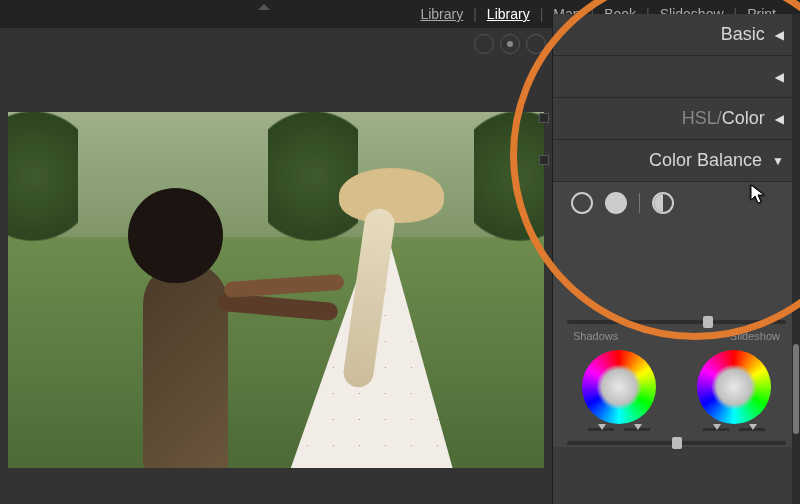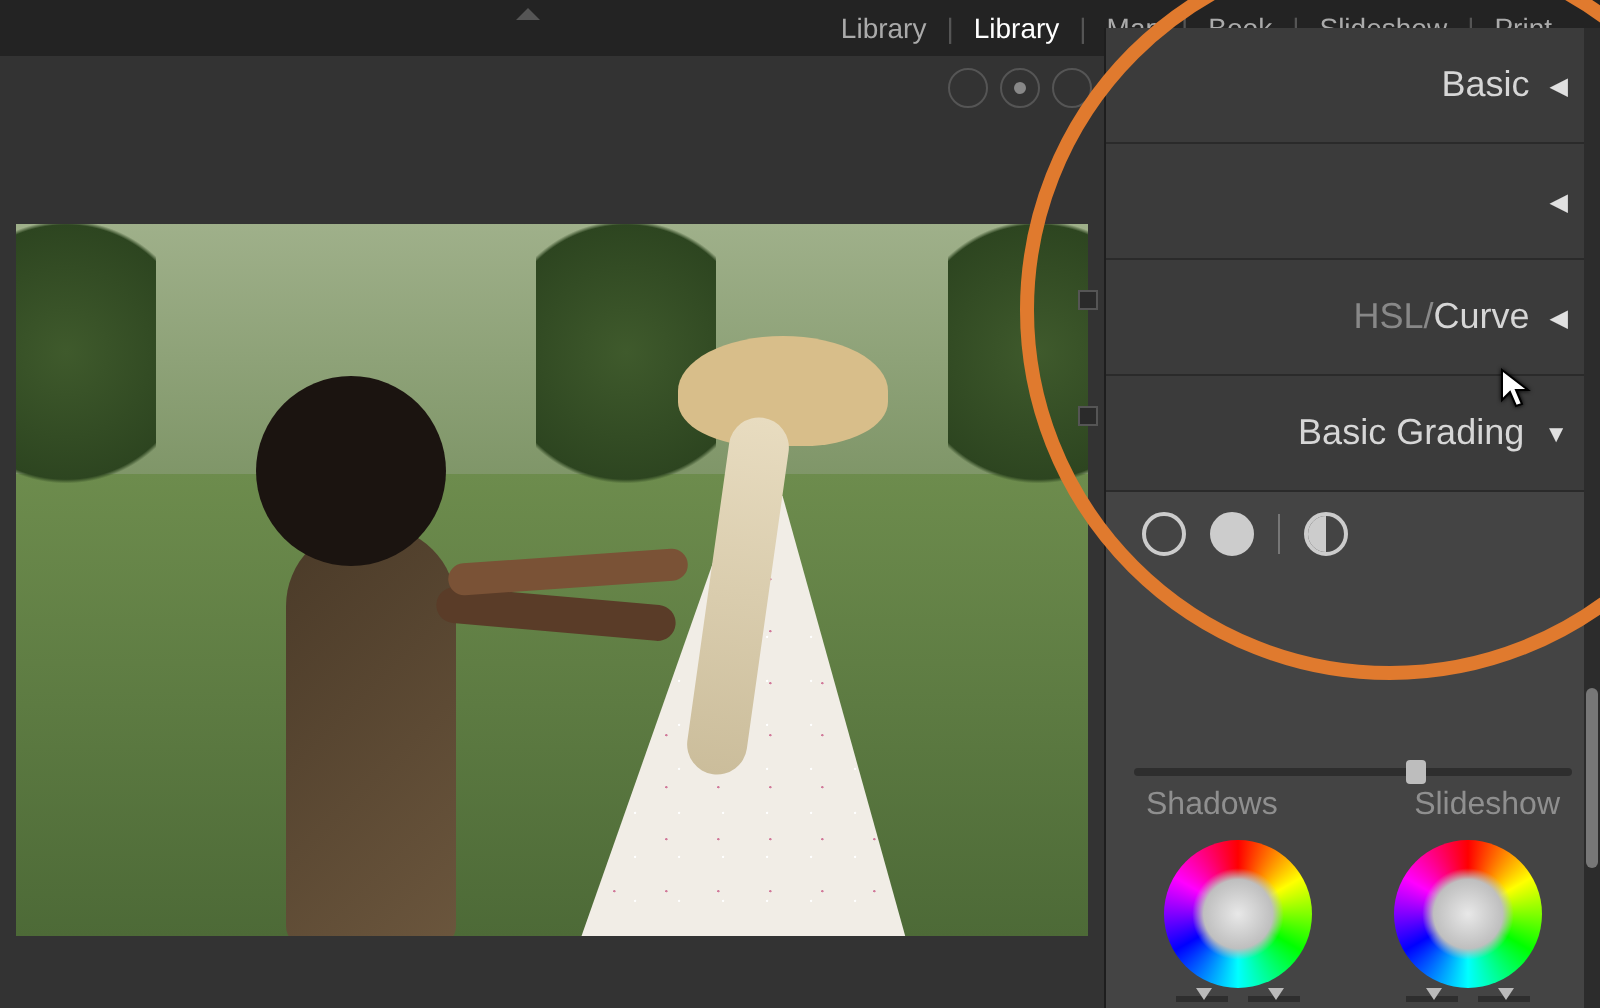--- a/index.html
+++ b/index.html
@@ -1,21 +1,21 @@
 <!DOCTYPE html>
 <html><head>
 <meta charset="utf-8">
 <style>
   * { box-sizing: border-box; margin: 0; padding: 0; }
   html, body { width: 800px; height: 504px; overflow: hidden; font-family: "Segoe UI", Arial, sans-serif; background:#2a2a2a; color:#ccc; }
   .app { width:800px; height:504px; background:#333333; position:relative; }
 
   
   .top-nav { position:absolute; top:0; left:0; right:0; height:28px; background:#232323; display:flex; align-items:center; justify-content:flex-end; padding-right:20px; font-size:14px; color:#aaa; }
-  .top-nav .mod { padding:0 4px; cursor:pointer; }
+  .top-nav .mod { padding:0 4px; cursor:pointer;text-decoration:underline; }
   .top-nav .sep { color:#555; padding:0 6px; }
   .top-nav .active { color:#fff; }
   .triangle-up { position:absolute; left:258px; top:4px; width:0;height:0;border-left:6px solid transparent;border-right:6px solid transparent;border-bottom:6px solid #555; }
 
   
   .tool-strip { position:absolute; top:28px; left:0; width:552px; height:80px; background:#333; }
   .mask-icons { position:absolute; right:0; top:6px; display:flex; gap:6px; align-items:center; padding-right:6px;}
   .mask-icon { width:20px; height:20px; border:1px solid #555; border-radius:50%; }
   .mask-icon.dot::after{content:"";display:block;width:6px;height:6px;border-radius:50%;background:#888;margin:6px auto;}
   .divider { position:absolute; top:31px; left:0; width:552px; height:1px; background:#1b1b1b; }
@@ -33,37 +33,37 @@
   .p1-body{position:absolute;top:95px;left:45px;width:85px;height:210px;background:linear-gradient(135deg,#4a3a28,#6b563d);border-radius:40px 40px 10px 10px;}
   .p1-arm{position:absolute;top:130px;left:120px;width:120px;height:18px;background:#5a3c28;border-radius:10px;transform:rotate(5deg);}
   .person2{position:absolute;right:95px;bottom:0;width:165px;height:310px;}
   .p2-hat{position:absolute;top:10px;left:55px;width:105px;height:55px;border-radius:50% 50% 40% 40%;background:#d8be8a;}
   .p2-hair{position:absolute;top:50px;left:70px;width:30px;height:180px;background:linear-gradient(#e8dcc0,#cbbd9b);border-radius:20px;transform:rotate(8deg);}
   .p2-dress{position:absolute;top:90px;left:5px;width:165px;height:225px;background:radial-gradient(circle at 30% 20%, #fff 0 2%, transparent 3%) 0 0/22px 22px, radial-gradient(circle at 70% 60%, #d17a9a 0 2%, transparent 3%) 0 0/26px 26px, #f1ede6; clip-path:polygon(48% 0,62% 0,100% 100%,0 100%);}
   .p2-arm{position:absolute;top:120px;left:-60px;width:120px;height:16px;background:#7a5236;border-radius:10px;transform:rotate(-4deg);}
 
   
   .right-panels { position:absolute; top:14px; right:0; width:248px; bottom:0; background:#3b3b3b; border-left:1px solid #1e1e1e; }
-  .panel-header { height:58px; display:flex; align-items:center; justify-content:flex-end; padding:0 16px 0 10px; font-size:18px; color:#d6d6d6; border-bottom:1px solid #2a2a2a; cursor:pointer; position:relative; }
+  .panel-header { height:42px; display:flex; align-items:center; justify-content:flex-end; padding:0 16px 0 10px; font-size:18px; color:#d6d6d6; border-bottom:1px solid #2a2a2a; cursor:pointer; position:relative; }
   .panel-header .tri { margin-left:10px; font-size:12px; color:#e0e0e0; }
   .panel-header .hsl-dim { color:#888; }
   .small-toggle { position:absolute; left:-14px; top:15px; width:10px; height:10px; background:#2a2a2a; border:1px solid #555; }
 
   .color-grading-body { background:#444; }
   .adjust-row { display:flex; align-items:center; gap:12px; padding:10px 0 10px 18px; }
   .adj-circle { width:22px; height:22px; border-radius:50%; border:2px solid #ccc; position:relative; }
   .adj-circle.half::after{content:"";position:absolute;inset:0;border-radius:50%;background:linear-gradient(90deg,#ccc 50%, transparent 50%);}
   .adj-circle.full{ background:#ccc; border-color:#ccc; }
   .adj-sep { width:1px; height:20px; background:#777; }
 
   .cg-slider-row { padding:6px 14px 2px; }
   .cg-track { height:4px; background:#2e2e2e; border-radius:2px; position:relative; }
   .cg-thumb { position:absolute; top:-4px; width:10px; height:12px; background:#bdbdbd; border-radius:2px; }
 
-  .cg-labels { display:flex; justify-content:space-between; padding:4px 20px 2px; font-size:16px; color:#8f8f8f; }
+  .cg-labels { display:flex; justify-content:space-between; padding:4px 20px 2px; font-size:11px; color:#8f8f8f; }
 
   .wheels { display:flex; justify-content:space-around; padding:6px 8px 4px; }
   .wheel { width:88px; text-align:center; }
   .hue-ring { width:74px; height:74px; border-radius:50%; margin:0 auto;
     background: conic-gradient(red, #ff8000, yellow, #80ff00, lime, #00ff80, cyan, #0080ff, blue, #8000ff, magenta, #ff0080, red);
     position:relative; }
   .hue-ring::after { content:""; position:absolute; inset:10px; border-radius:50%;
     background: radial-gradient(circle,#e8e8e8 0%, #bfbfbf 45%, rgba(0,0,0,0) 60%); }
   .hue-center { position:absolute; left:50%; top:50%; width:8px;height:8px;margin:-4px;border-radius:50%;border:1px solid #333;background:#999; }
   .wheel-sliders { display:flex; justify-content:center; gap:10px; margin-top:4px; }
@@ -143,27 +143,27 @@
     </div>
 
     <div class="panel-header">
       <span class="tri">◀</span>
     </div>
 
     <div class="panel-header">
       <span class="small-toggle"></span>
       <span class="hsl-dim">HSL</span>
       <span class="hsl-dim"> / </span>
-      <span>Curve</span>
+      <span>Color</span>
       <span class="tri">◀</span>
     </div>
 
     <div class="panel-header">
       <span class="small-toggle"></span>
-      <span>Basic Grading</span>
+      <span>Color Balance</span>
       <span class="tri">▼</span>
     </div>
 
     <div class="color-grading-body">
 
       <div class="adjust-row">
         <div class="adj-circle"></div>
         <div class="adj-circle full"></div>
         <div class="adj-sep"></div>
         <div class="adj-circle half"></div>

